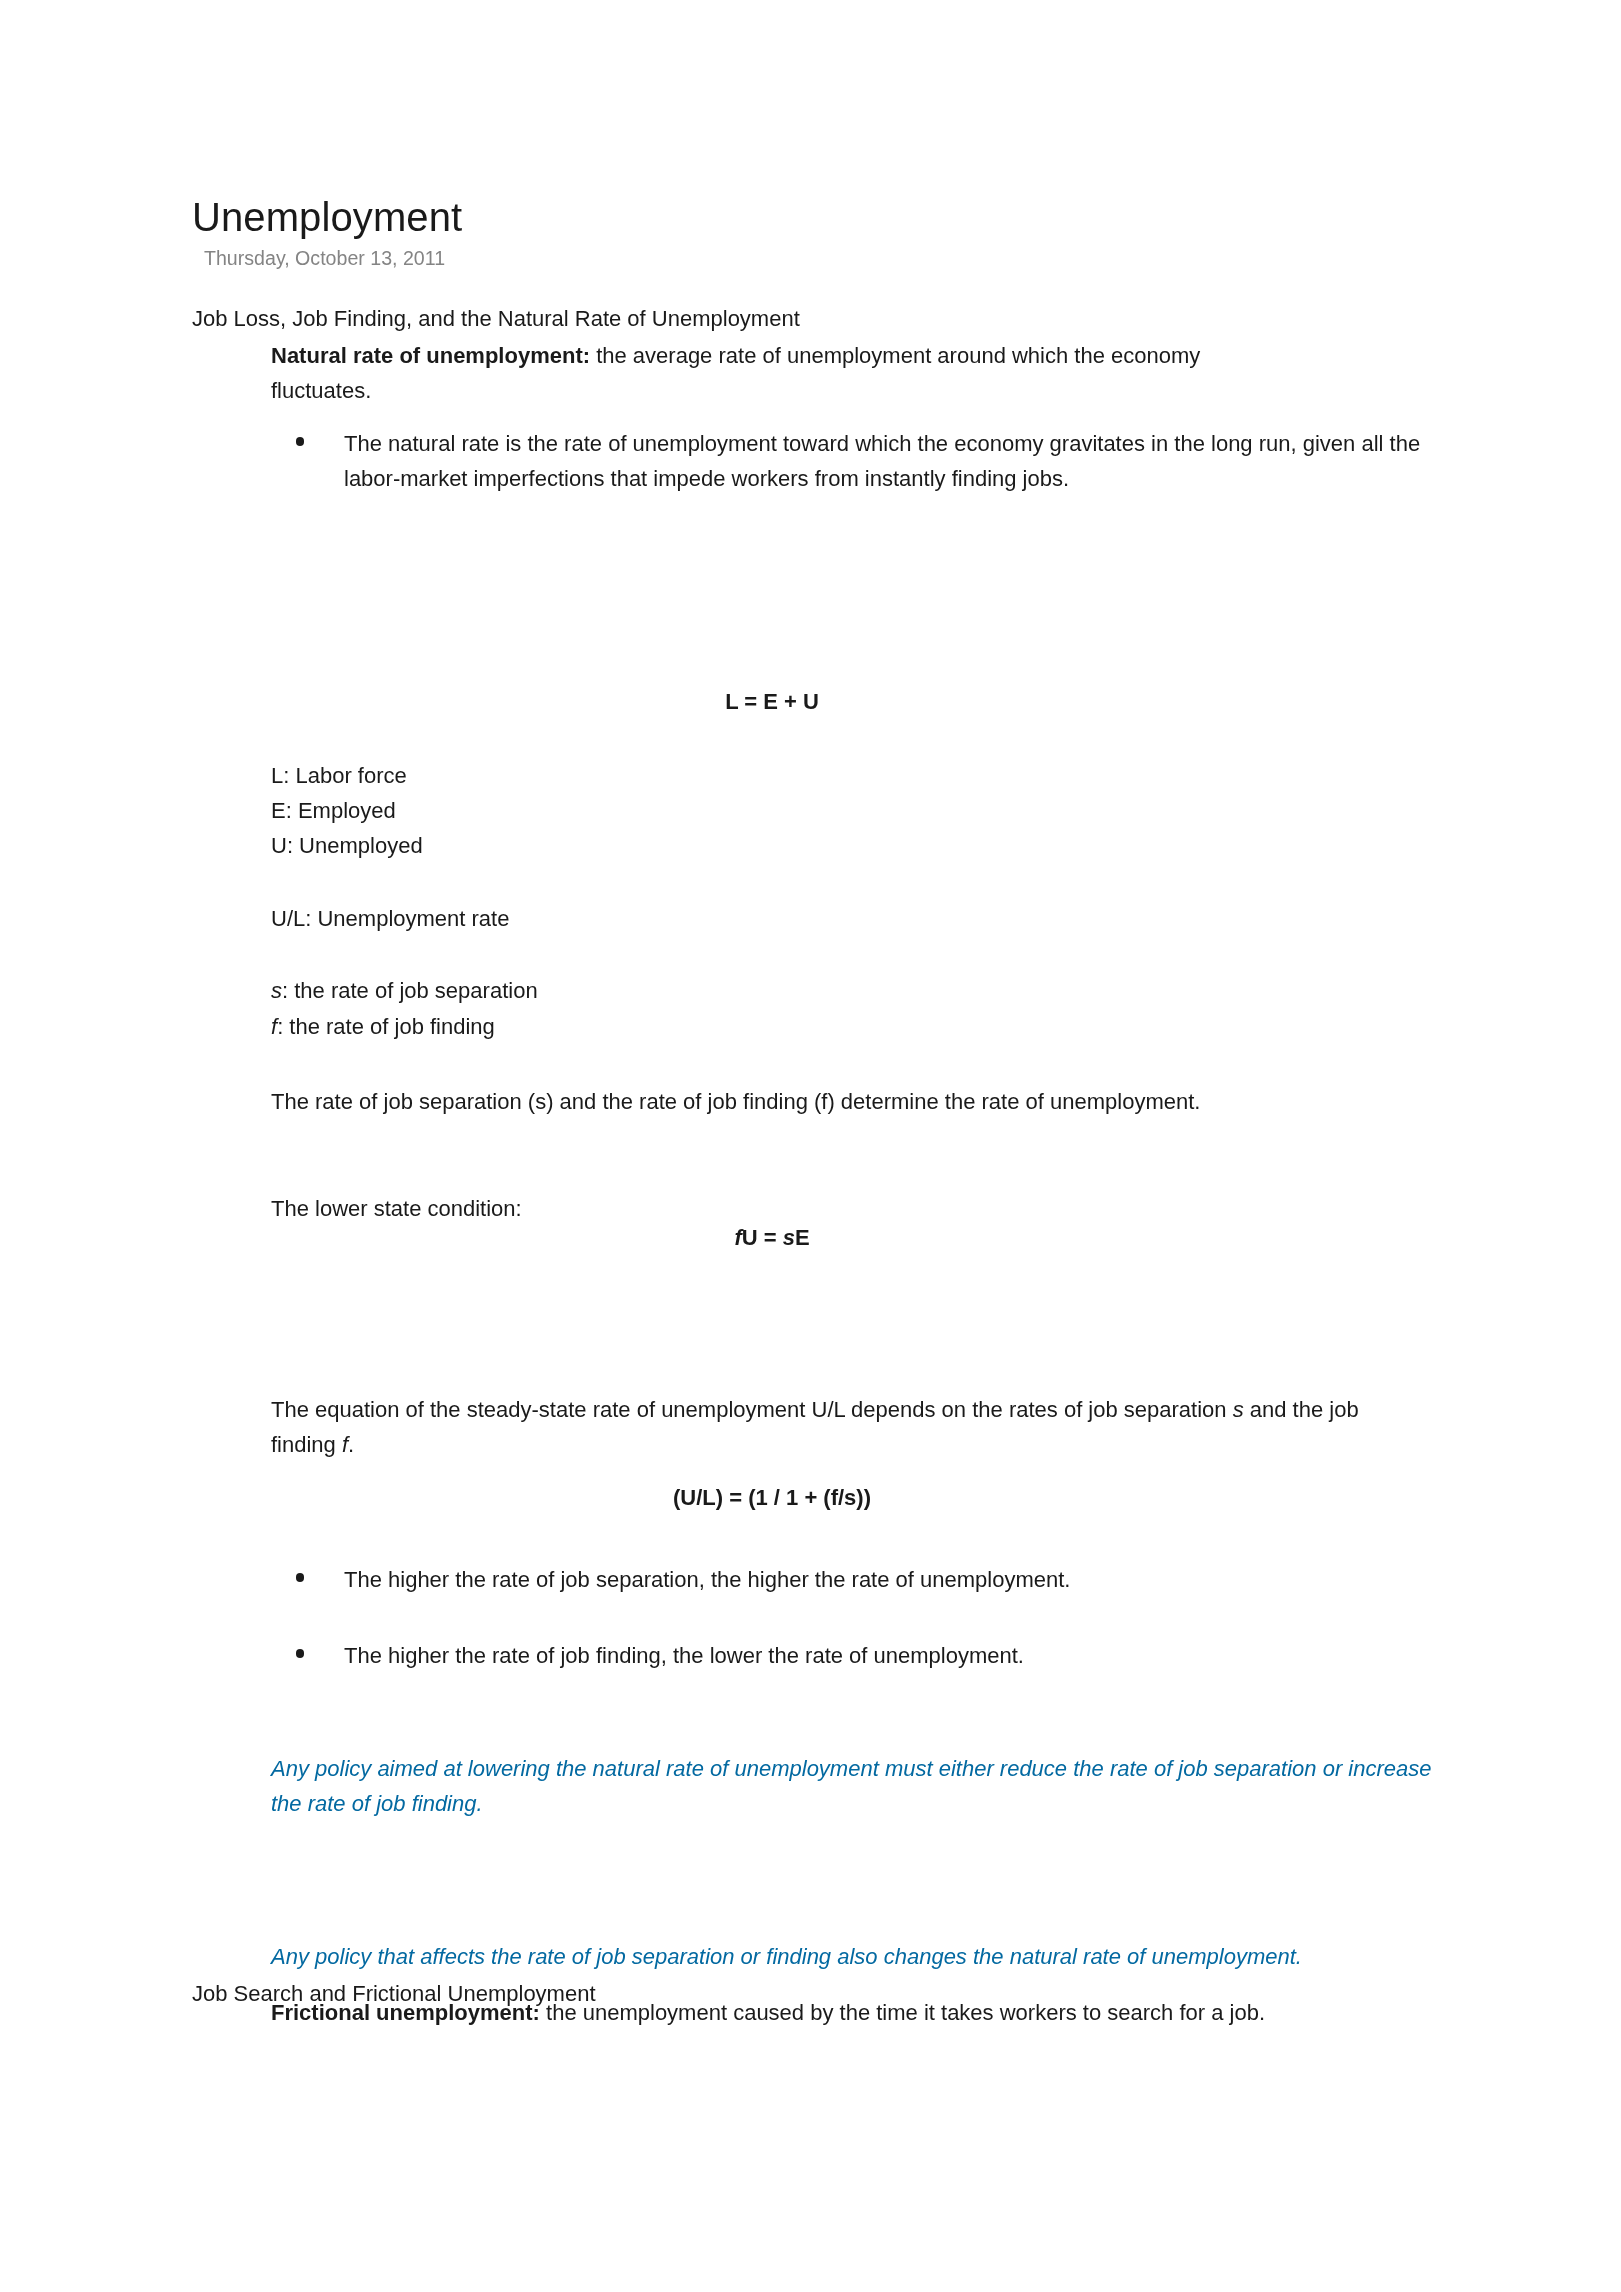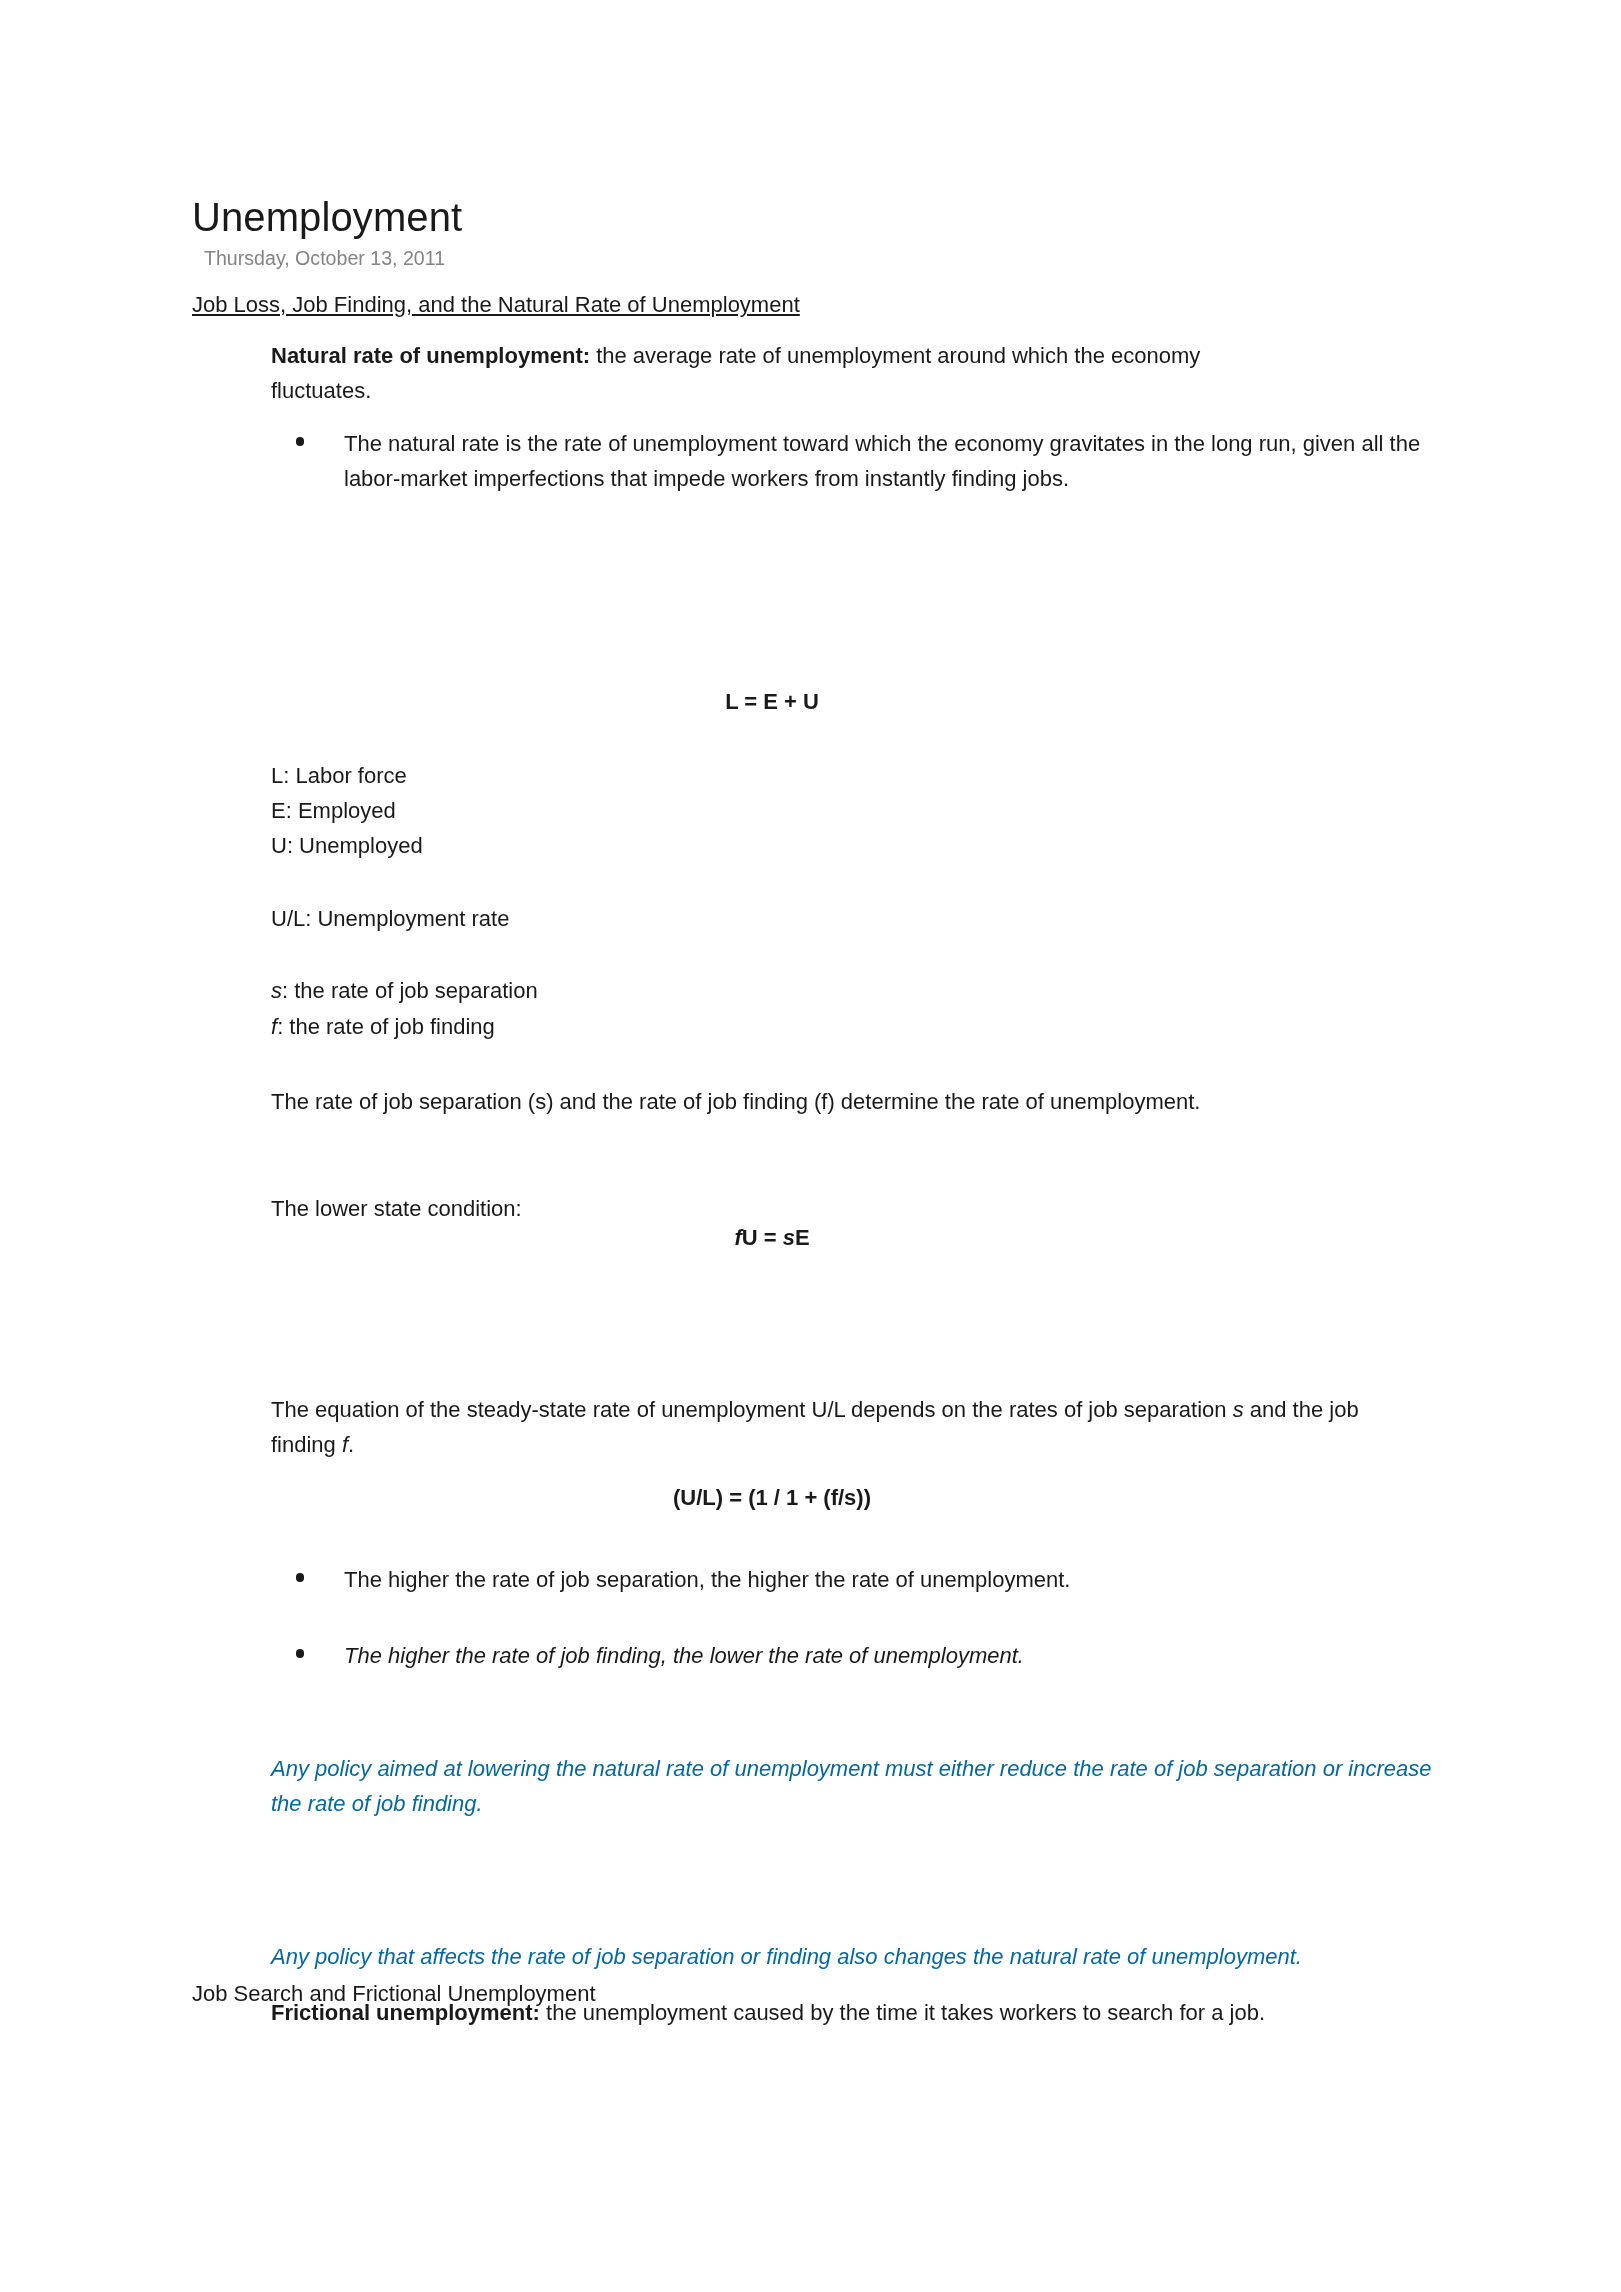--- a/index.html
+++ b/index.html
@@ -50,21 +50,21 @@
 
   .section-heading {
     position: absolute;
     left: 192px;
     font-size: 22px;
     font-weight: 400;
     line-height: 29px;
     color: #1a1a1a;
     white-space: nowrap;
   }
-  #heading-1 { top: 290px; text-decoration: underline; }
+  #heading-1 { top: 304px; }
   #heading-2 { top: 1943px; margin-top: 36px; }
 
   
   .body-text {
     position: absolute;
     left: 271px;
     width: 1002px;
     font-size: 22px;
     font-weight: 400;
     line-height: 35px;
@@ -187,21 +187,21 @@
     <span>The equation of the steady-state rate of unemployment U/L depends on the rates of job separation </span><i class="ital">s</i><span> and the job finding </span><i class="ital">f</i><span>.</span>
   </div>
 
   <div class="equation" style="top:1482px;">(U/L) = (1 / 1 + (f/s))</div>
 
   <div class="bullet-row" style="top:1562px;">
     <span class="dot"></span>
     <span class="btext">The higher the rate of job separation, the higher the rate of unemployment.</span>
   </div>
 
-  <div class="bullet-row" style="top:1638px;font-style:italic;">
+  <div class="bullet-row" style="top:1638px;">
     <span class="dot"></span>
     <span class="btext">The higher the rate of job finding, the lower the rate of unemployment.</span>
   </div>
 
   <div class="note" style="top:1751px;">Any policy aimed at lowering the natural rate of unemployment must either reduce the rate of job separation or increase the rate of job finding.</div>
 
   <div class="note" style="top:1939px;">Any policy that affects the rate of job separation or finding also changes the natural rate of unemployment.</div>
 
   <div id="heading-2" class="section-heading">Job Search and Frictional Unemployment</div>
 

